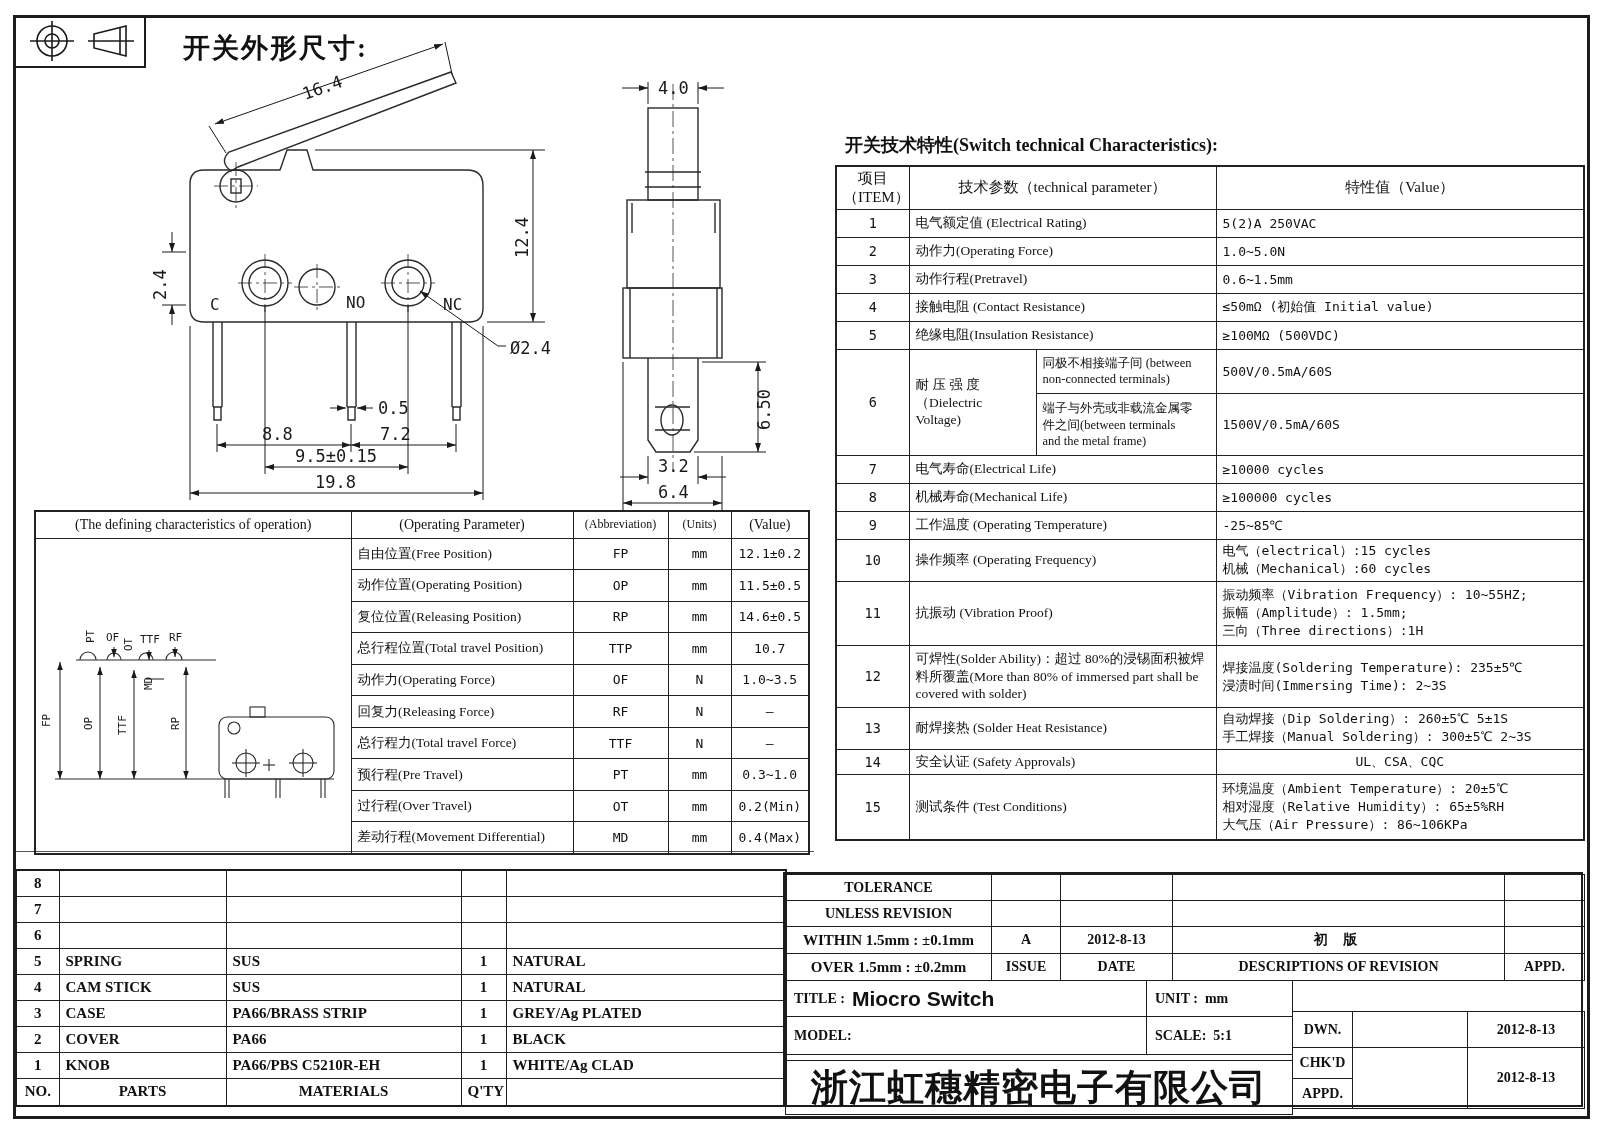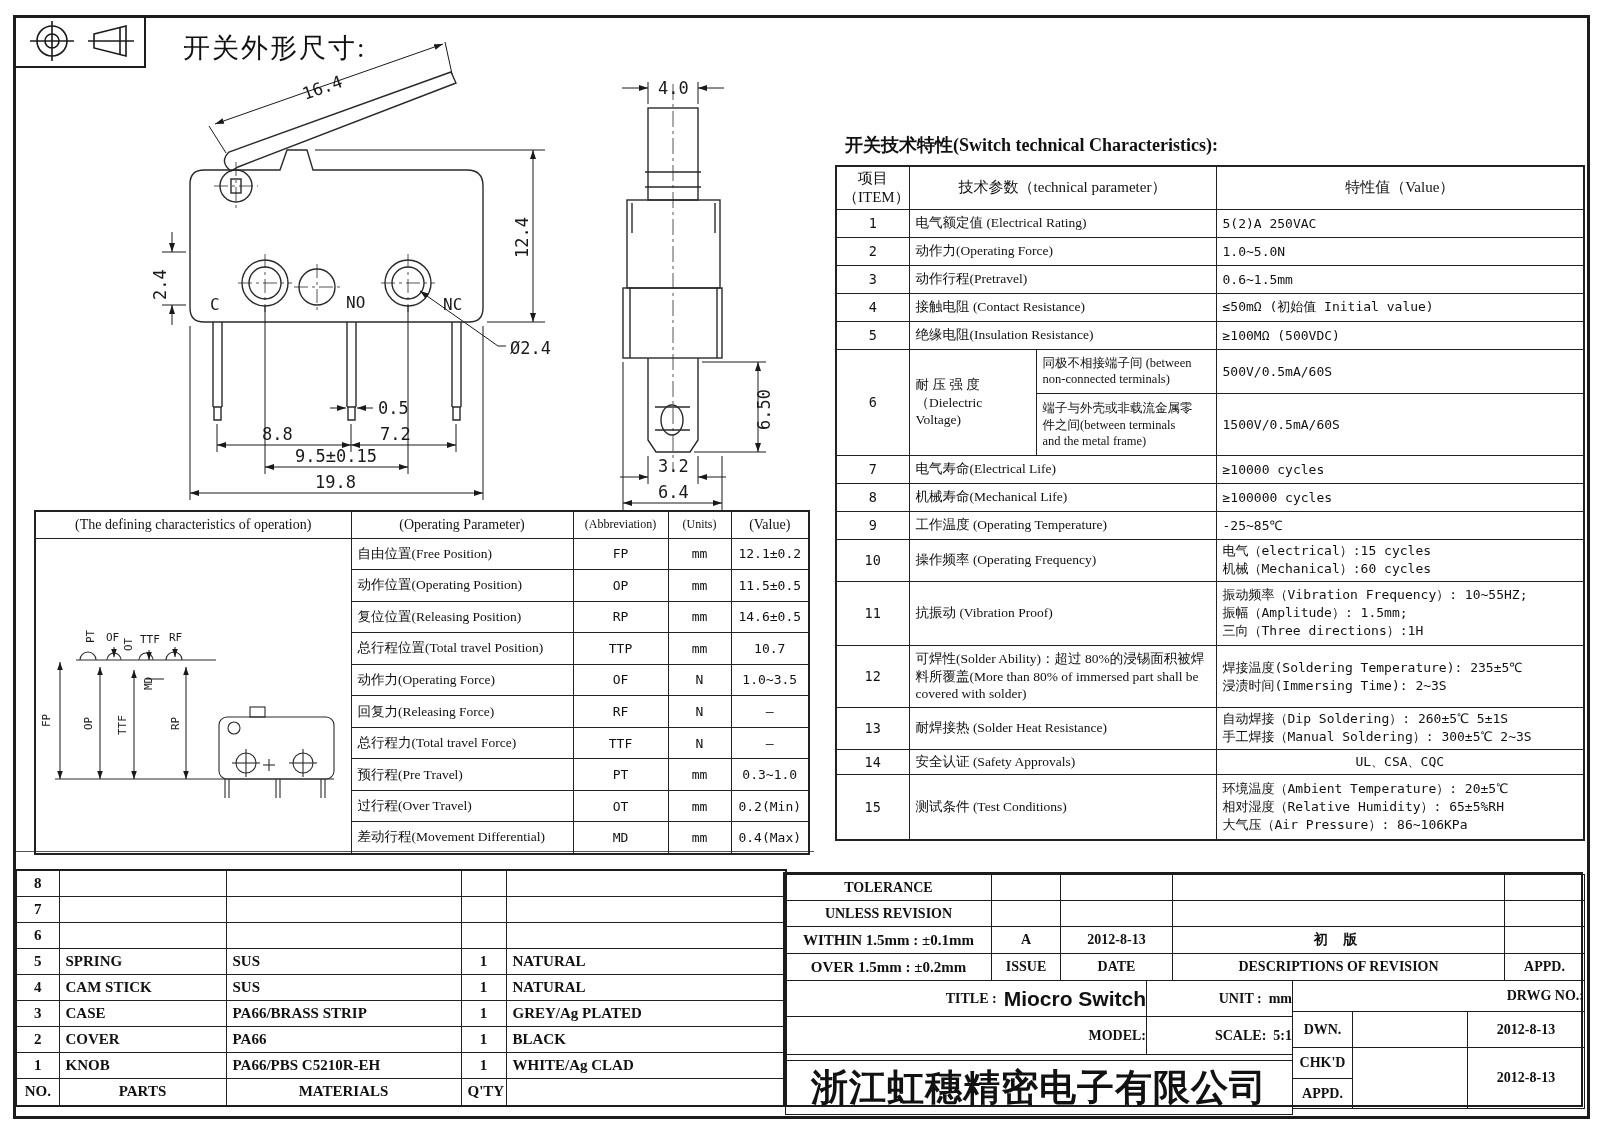--- a/index.html
+++ b/index.html
@@ -1,21 +1,21 @@
 <!DOCTYPE html>
 <html><head>
 <meta charset="utf-8">
 <style>
   html,body{margin:0;padding:0;background:#e8e8e8;}
   .sheet{position:relative;width:1600px;height:1131px;background:#ffffff;
          font-family:"Liberation Serif","DejaVu Serif",serif;color:#111;overflow:hidden;}
   .abs{position:absolute;}
   .frame{left:13px;top:15px;width:1571px;height:1098px;border:3px solid #1c1c1c;}
   .projbox{left:16px;top:18px;width:128px;height:48px;border-right:2px solid #1c1c1c;border-bottom:2px solid #1c1c1c;}
-  .dwg-title{left:183px;top:30px;font-size:27px;font-weight:normal;letter-spacing:2px;}
+  .dwg-title{left:183px;top:30px;font-size:27px;font-weight:bold;letter-spacing:2px;}
   .sec-title{left:845px;top:133px;font-size:18px;font-weight:bold;}
   table{border-collapse:collapse;table-layout:fixed;}
   td,th{border:1px solid #222;padding:1px 6px;font-size:13.5px;overflow:hidden;
         white-space:pre-line;vertical-align:middle;font-weight:normal;}
   .tech{left:835px;top:165px;}
   .tech table{width:748px;border:2px solid #222;}
   .tech .item{text-align:center;font-family:"DejaVu Sans Mono",monospace;}
   .tech th{text-align:center;font-size:15px;}
   .val{font-family:"DejaVu Sans Mono",monospace;font-size:13px;}
   .optbl{left:34px;top:510px;}
@@ -25,21 +25,21 @@
   .diagcell{position:relative;padding:0;}
   .parts{left:15px;top:869px;}
   .parts table{width:770px;border:2px solid #1c1c1c;}
   .parts td{font-family:"Liberation Serif","DejaVu Serif",serif;font-weight:bold;font-size:15px;white-space:nowrap;}
   .parts .no{text-align:center;}
   .parts .foot{text-align:center;font-size:15px;}
   .tb{left:783px;top:872px;width:800px;height:235px;border:2px solid #1c1c1c;box-sizing:border-box;}
   .cell{position:absolute;border:1px solid #1c1c1c;box-sizing:border-box;
         font-weight:bold;font-size:14px;display:flex;align-items:center;justify-content:center;
         white-space:nowrap;overflow:hidden;}
-  .cell.lft{justify-content:flex-end;padding-left:8px;}
+  .cell.lft{justify-content:flex-start;padding-left:8px;}
   svg text{font-family:"DejaVu Sans Mono",monospace;fill:#1a1a1a;}
   .dimtxt{font-size:17px;}
   .lbltxt{font-size:16px;}
   .smtxt{font-size:11px;}
 </style>
 </head>
 <body>
 
 <div class="sheet">
 
@@ -538,21 +538,20 @@
     <div class="cell" style="left:719px;top:79px;width:81px;height:28px">APPD.</div>
 
     <div class="cell lft" style="left:0;top:106px;width:362px;height:37px">
       <span>TITLE :</span>&nbsp;&nbsp;
       <span style="font-family:'Liberation Sans','DejaVu Sans',sans-serif;font-size:21px;font-weight:bold">Miocro Switch</span>
     </div>
     <div class="cell lft" style="left:361px;top:106px;width:147px;height:37px">
       <span>UNIT :</span>&nbsp;&nbsp;
       <span>mm</span>
     </div>
-    <div class="cell lft" style="left:507px;top:106px;width:293px;height:32px">DRWG NO.:</div>
 
     <div class="cell lft" style="left:0;top:142px;width:362px;height:39px">MODEL:</div>
     <div class="cell lft" style="left:361px;top:142px;width:147px;height:39px">
       <span>SCALE:</span>&nbsp;&nbsp;
       <span>5:1</span>
     </div>
 
     <div class="cell" style="left:0;top:186px;width:508px;height:55px;font-size:37px;font-weight:900;letter-spacing:1px">浙江虹穗精密电子有限公司</div>
 
     <div class="cell" style="left:507px;top:137px;width:61px;height:37px">DWN.</div>

